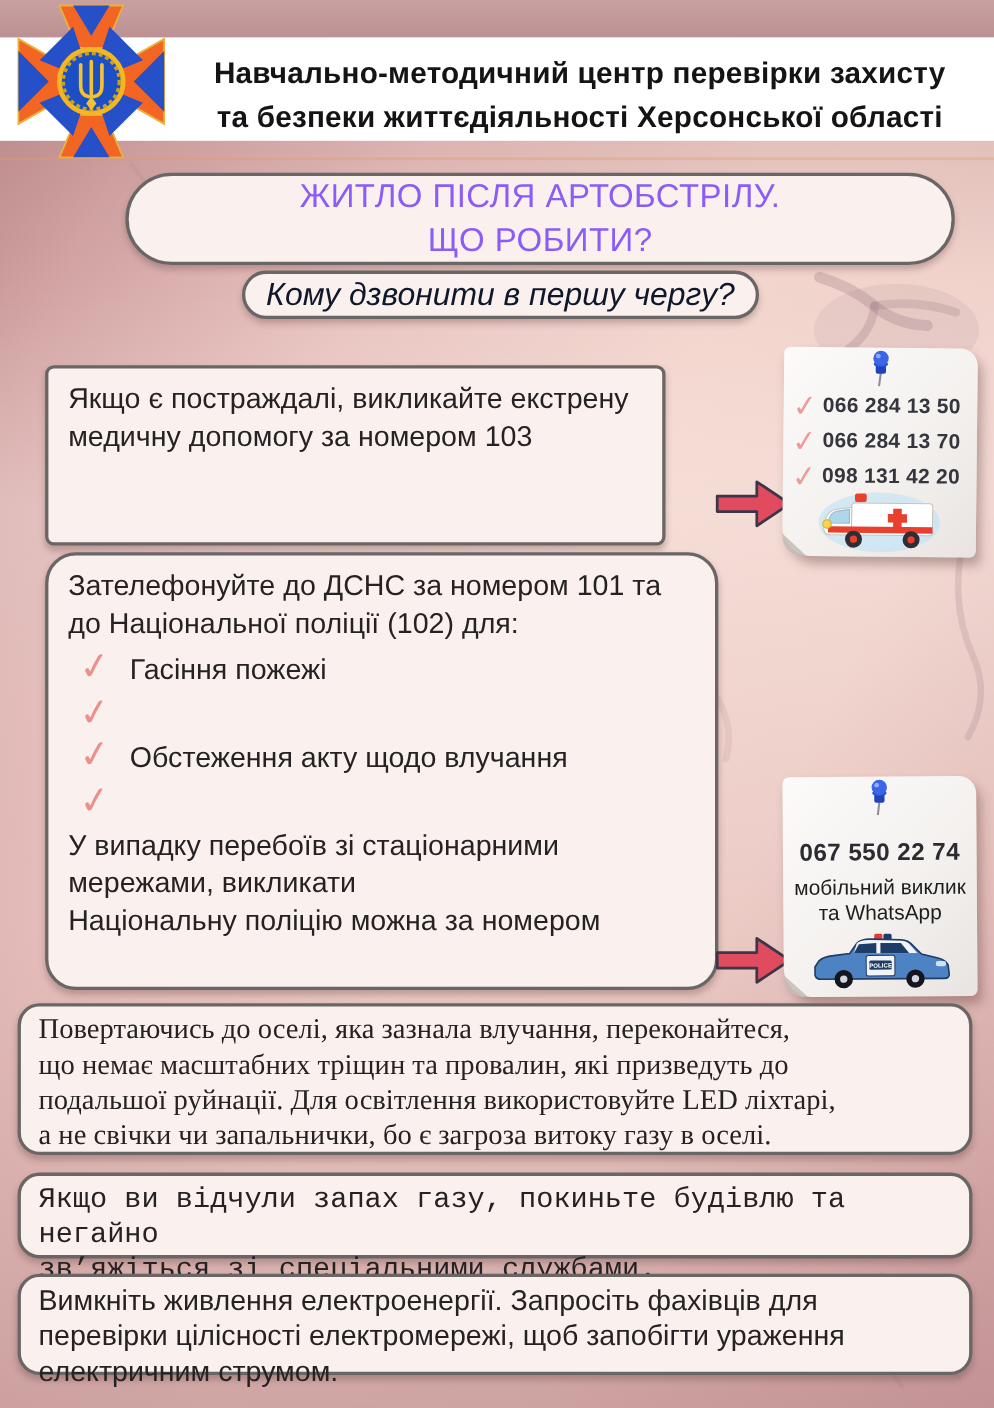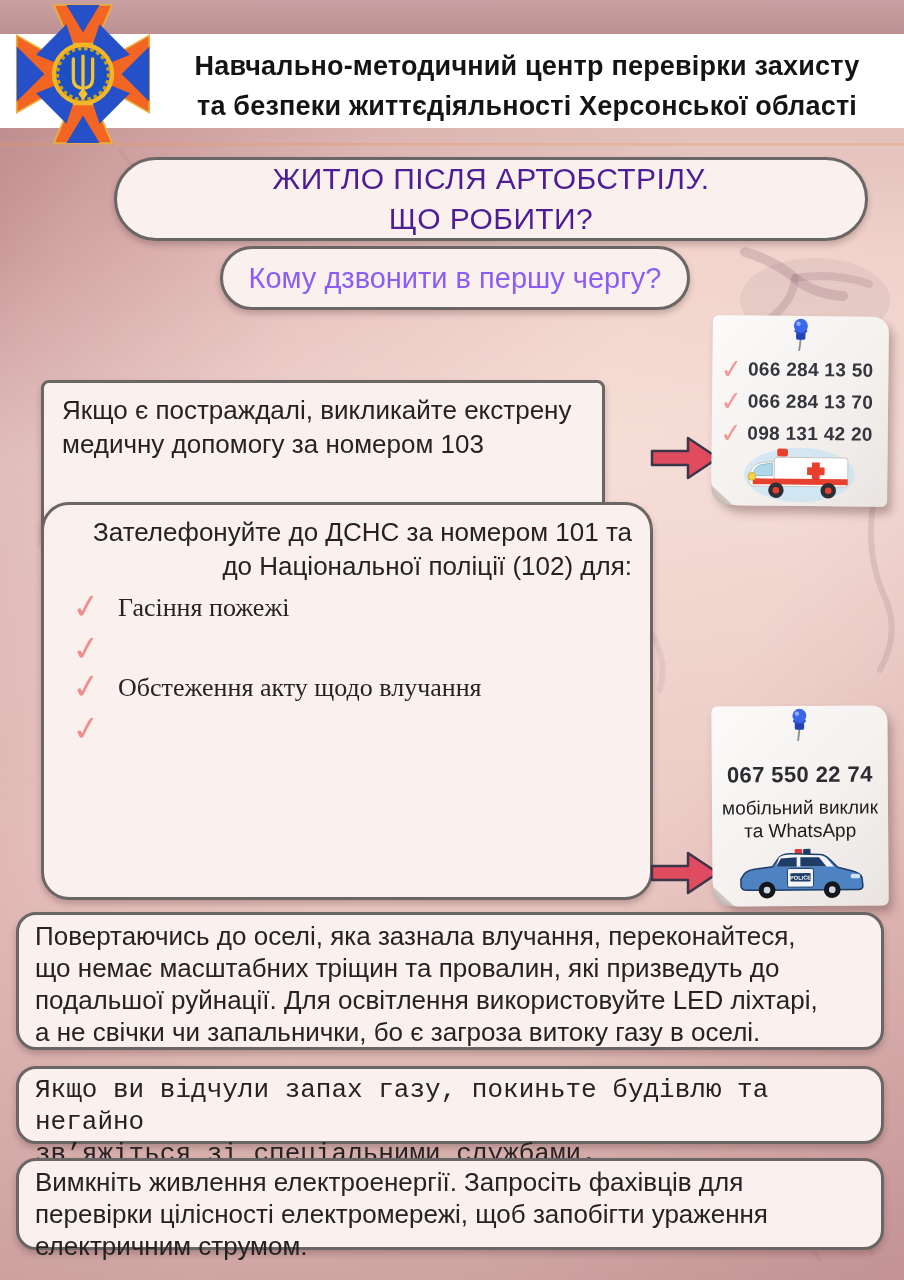--- a/index.html
+++ b/index.html
@@ -22,36 +22,36 @@
   .emblem{position:absolute;left:14px;top:2px;width:138px;height:144px;}
   .header-title{position:absolute;left:166px;top:46px;width:722px;text-align:center;
     font-weight:bold;font-size:27px;line-height:40px;color:#141414;
     letter-spacing:.2px;white-space:pre-line;}
 
   
   .card{position:absolute;background:#faf1ee;border:3px solid #6a6665;box-sizing:border-box;
     color:#262223;box-shadow:0 4px 6px rgba(80,45,45,.28);}
   .title-card{left:114px;top:157px;width:754px;height:84px;border-radius:44px;
     display:flex;align-items:center;justify-content:center;text-align:center;
-    font-size:30px;line-height:40px;letter-spacing:.4px;color:#4c1d95;white-space:pre-line;}
-  .subtitle-card{left:220px;top:246px;width:470px;height:64px;border-radius:34px;
-    display:flex;align-items:center;justify-content:center;font-size:29px;color:#8b5cf6;}
+    font-size:30px;line-height:40px;letter-spacing:.4px;color:#8b5cf6;white-space:pre-line;}
+  .subtitle-card{left:220px;top:246px;width:470px;height:44px;border-radius:34px;
+    display:flex;align-items:center;justify-content:center;font-size:29px;color:#0f172a;font-style:italic;}
 
   .medical-card{left:41px;top:332px;width:564px;height:164px;border-radius:8px;
-    padding:10px 18px;font-size:26px;line-height:34px;margin-top:48px;}
+    padding:10px 18px;font-size:26px;line-height:34px;}
   .medical-card .para{margin:0 0 8px;white-space:pre-line;}
 
   .dsns-card{left:41px;top:502px;width:612px;height:398px;border-radius:28px;
     padding:10px 18px 8px;font-size:26px;line-height:34px;}
-  .dsns-intro{margin:0 0 8px;white-space:pre-line;text-align:right;}
+  .dsns-intro{margin:0 0 8px;white-space:pre-line;}
   .checklist{list-style:none;margin:0;padding:0 0 0 10px;display:flex;flex-direction:column;gap:8px;}
   .check-item{display:flex;gap:14px;align-items:flex-start;}
   .check-mark{color:#ee8f8b;font-weight:bold;font-size:34px;line-height:30px;
     flex:0 0 32px;transform:rotate(-8deg);}
-  .check-text{white-space:pre-line;font-family:Liberation Serif, serif;}
+  .check-text{white-space:pre-line;}
   .dsns-outro{margin:8px 0 0;white-space:pre-line;}
 
   .arrow{position:absolute;width:70px;height:56px;}
   .arrow-1{left:650px;top:430px;}
   .arrow-2{left:650px;top:845px;}
 
   
   .note{position:absolute;border-radius:6px 16px 6px 26px;
     background:linear-gradient(135deg,#fcfbfa 0%,#f4f1ef 55%,#e9e4e1 100%);
     box-shadow:4px 7px 10px rgba(90,55,55,.38);}
@@ -72,21 +72,21 @@
 
   .note2-number{position:absolute;top:56px;left:0;width:100%;text-align:center;
     font-weight:bold;font-size:22px;letter-spacing:.4px;color:#2b2b31;}
   .note2-label{position:absolute;top:90px;left:0;width:100%;text-align:center;
     font-size:19px;line-height:23px;color:#1d1d1d;white-space:pre-line;}
   .police{position:absolute;bottom:4px;left:50%;transform:translateX(-50%);
     width:134px;height:54px;}
 
   .info-card{left:16px;width:868px;border-radius:20px;padding:5px 16px;
     font-size:26px;line-height:32px;white-space:pre-line;}
-  .info-a{top:912px;height:138px;}
+  .info-a{top:912px;height:138px;font-family:Liberation Serif, serif;}
   .info-b{top:1066px;height:78px;font-family:Liberation Mono, monospace;}
   .info-c{top:1158px;height:92px;}
 </style>
 </head>
 <body>
 
 <div class="page">
 
   <svg class="cracks" viewBox="0 0 904 1280" xmlns="http://www.w3.org/2000/svg">
     <rect x="0" y="143" width="904" height="2.5" fill="#e69a5f" opacity="0.35"></rect>
@@ -208,20 +208,23 @@
         <span class="check-mark">✓</span>
       </li>
       <li class="check-item">
         <span class="check-mark">✓</span>
         <span class="check-text">Обстеження акту щодо влучання</span>
       </li>
       <li class="check-item">
         <span class="check-mark">✓</span>
       </li>
     </ul>
+    <p class="dsns-outro">У випадку перебоїв зі стаціонарними
+мережами, викликати
+Національну поліцію можна за номером</p>
   </div>
 
   <svg class="arrow arrow-2" viewBox="0 0 70 56" xmlns="http://www.w3.org/2000/svg">
     <polygon points="2,21 38,21 38,8 68,28 38,48 38,35 2,35" fill="#e14b60" stroke="#3b3648" stroke-width="2.5" stroke-linejoin="round"></polygon>
   </svg>
 
   <div class="note note-2">
     <svg class="pin" viewBox="0 0 30 40" xmlns="http://www.w3.org/2000/svg">
       <line x1="15" y1="22" x2="13.4" y2="35" stroke="#8a8f9a" stroke-width="2"></line>
       <rect x="10" y="13" width="10" height="10" rx="2" fill="#2243b5"></rect>

